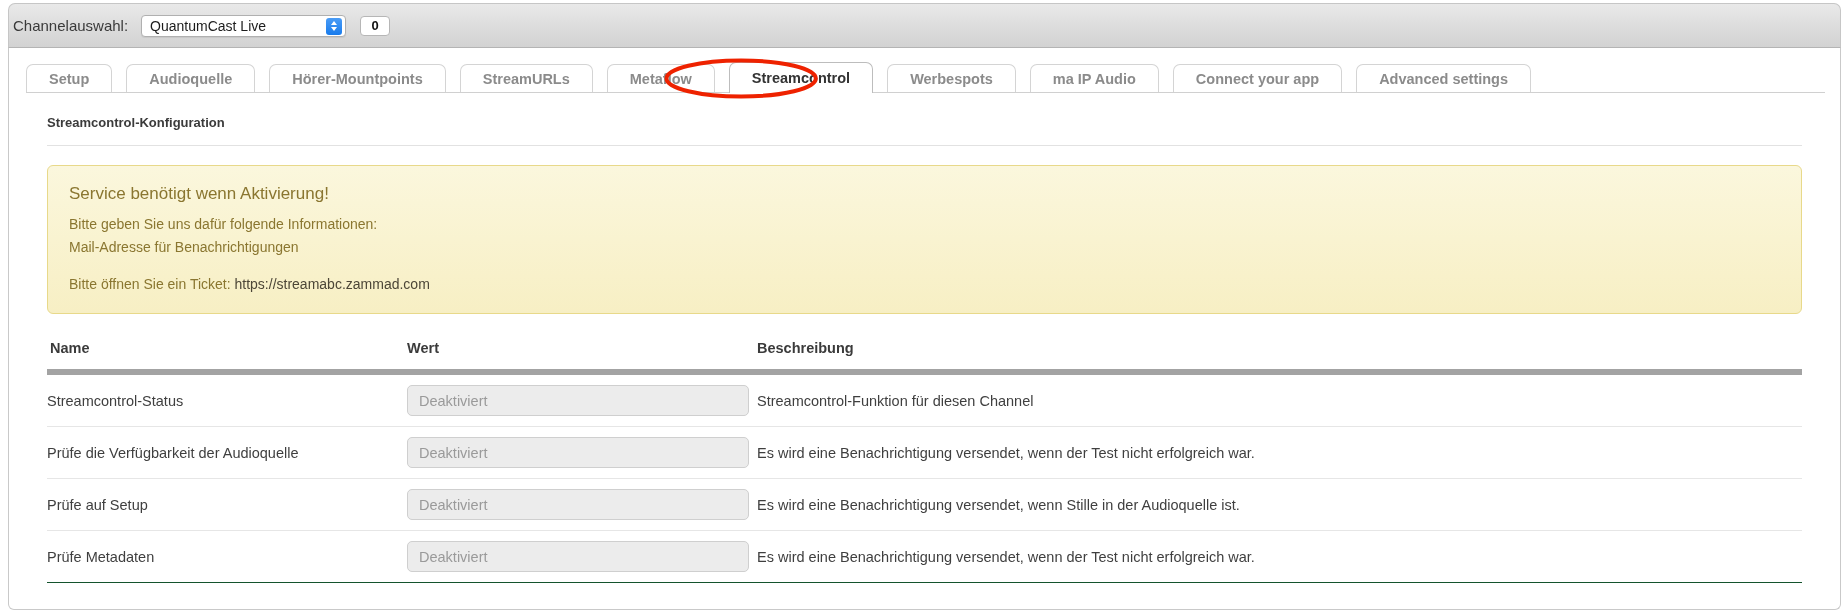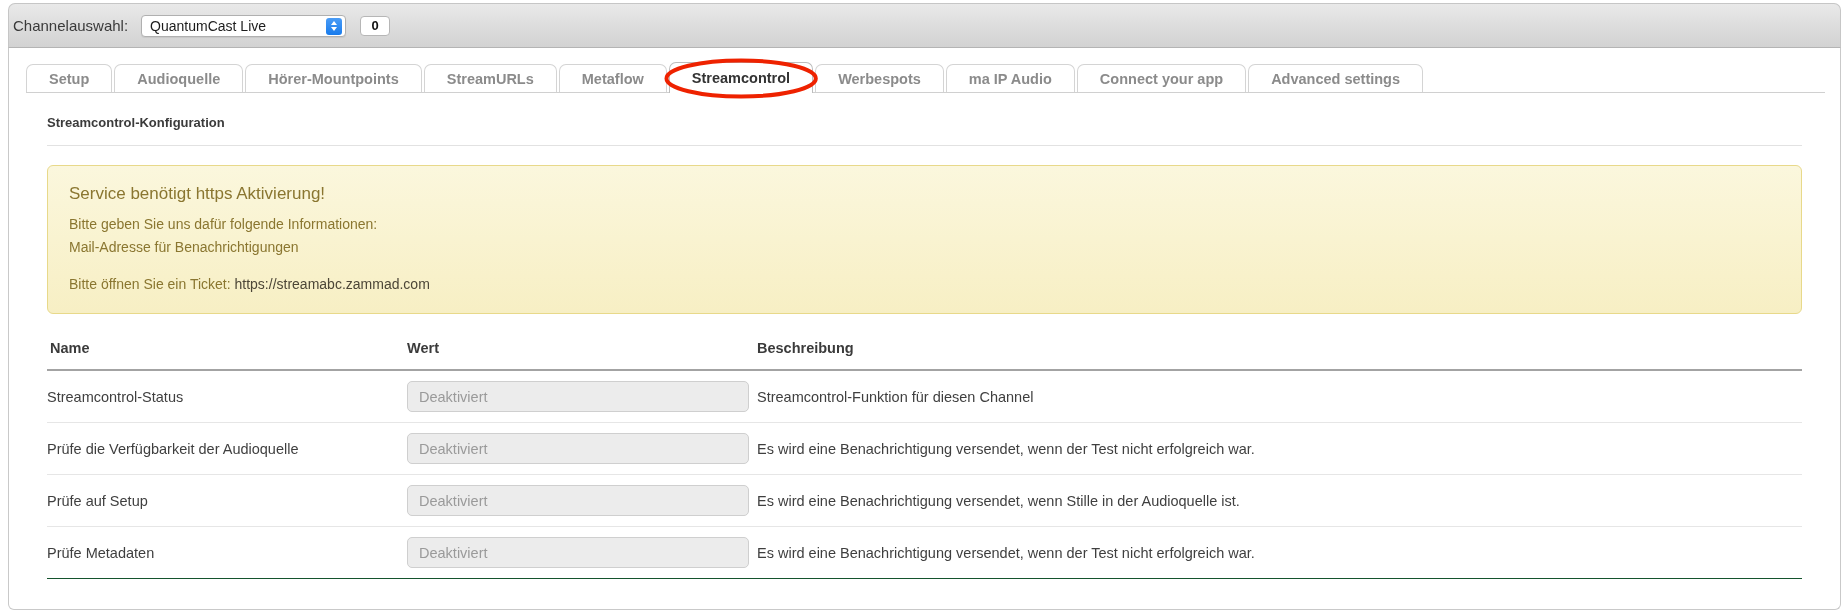--- a/index.html
+++ b/index.html
@@ -113,21 +113,21 @@
     align-items: center;
     justify-content: center;
     font-size: 14.5px;
     font-weight: bold;
     color: #8b8b8b;
     background: #ffffff;
     border: 1px solid #d4d4d4;
     border-bottom: none;
     border-top-left-radius: 7px;
     border-top-right-radius: 7px;
-    margin-right: 2px;
+    margin-right: 14px;
     white-space: nowrap;
     cursor: pointer;
   }
   .tab.active {
     color: #333333;
     border-color: #bdbdbd;
     z-index: 3;
     height: 31px;
   }
   .tabs-underline {
@@ -189,21 +189,21 @@
     width: 100%;
     border-collapse: collapse;
     margin-top: 26px;
   }
   table.cfg th {
     text-align: left;
     font-size: 14.5px;
     font-weight: bold;
     color: #3b3b3b;
     padding: 0 0 13px 0;
-    border-bottom: 2px solid #a3a3a3;
+    border-bottom: 6px solid #a3a3a3;
   }
   table.cfg th.c-name { width: 360px; padding-left: 3px; }
   table.cfg th.c-val  { width: 350px; }
   table.cfg th.c-desc { }
 
   table.cfg td {
     border-bottom: 1px solid #e6e6e6;
     padding: 10px 0;
     vertical-align: middle;
   }
@@ -267,21 +267,21 @@
         <div class="tab">Connect your app</div>
         <div class="tab">Advanced settings</div>
         <div class="tabs-underline"></div>
     </div>
 
     <div class="content">
 
       <div class="page-title">Streamcontrol-Konfiguration</div>
 
       <div class="notice">
-        <div class="notice-title">Service benötigt https Aktivierung!</div>
+        <div class="notice-title">Service benötigt wenn Aktivierung!</div>
         <div class="notice-line">Bitte geben Sie uns dafür folgende Informationen:</div>
         <div class="notice-line">Mail-Adresse für Benachrichtigungen</div>
         <div class="notice-ticket">
           <span>Bitte öffnen Sie ein Ticket: </span><span class="url">https://streamabc.zammad.com</span>
         </div>
       </div>
 
       <table class="cfg">
         <thead>
           <tr>

